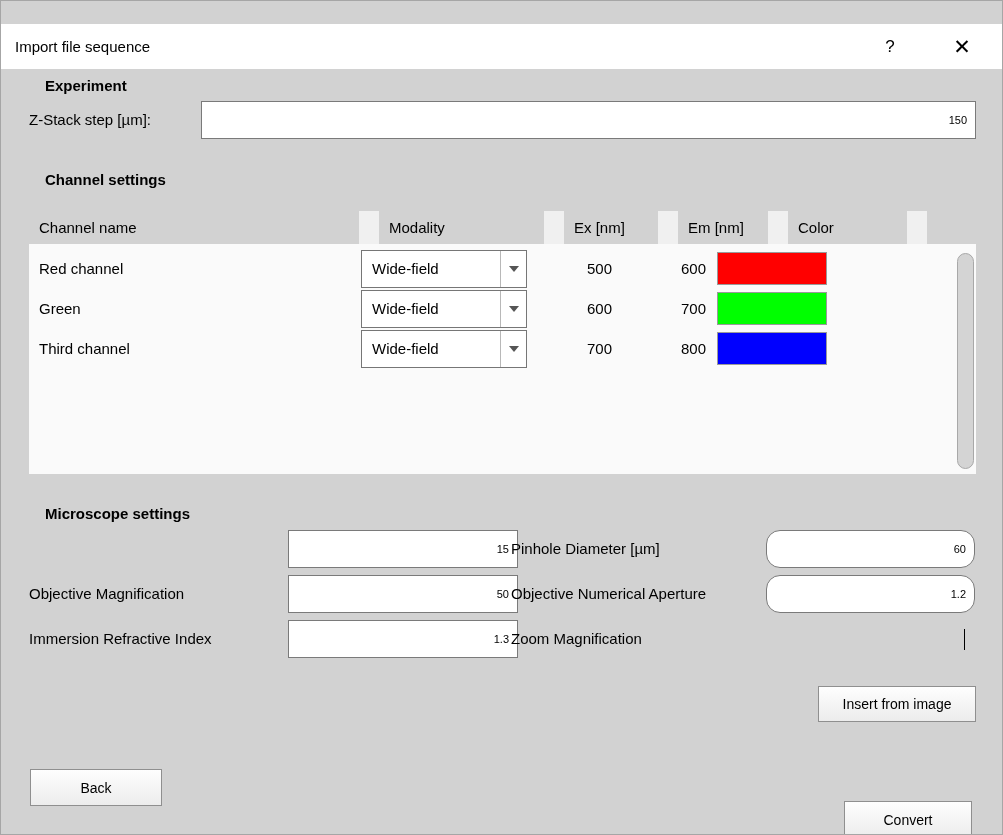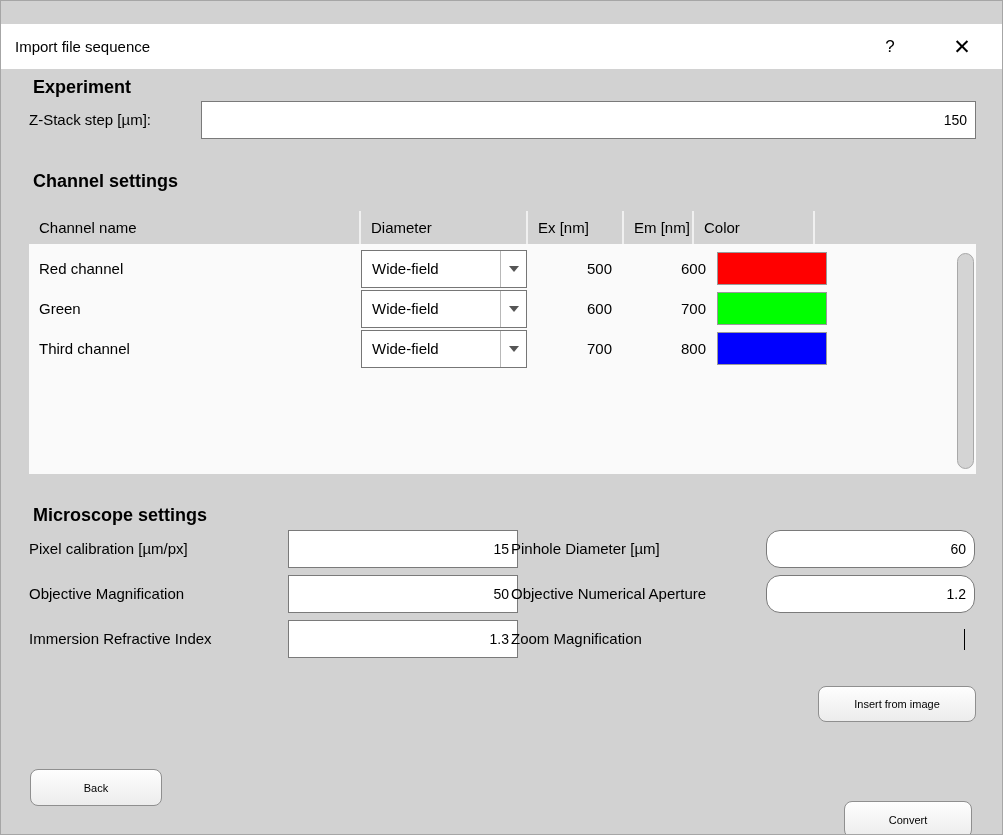--- a/index.html
+++ b/index.html
@@ -32,64 +32,64 @@
     position: absolute; top: 0; height: 45px;
     display: flex; align-items: center; justify-content: center;
     background: transparent; border: none;
     font-family: "Liberation Sans", sans-serif;
     cursor: default;
   }
   .help-btn { left: 872px; width: 34px; font-size: 17px; }
   .close-btn { left: 936px; width: 50px; font-size: 21px; }
   
   .section-heading {
-    position: absolute; left: 32px;
-    font-weight: bold; font-size: 18px; text-align: center;
+    position: absolute; left: 44px;
+    font-weight: bold; font-size: 15px; text-align: center;
   }
   .h-experiment { top: 76px; }
   .h-channels { top: 170px; }
   .h-microscope { top: 504px; }
   
   .field-label { position: absolute; height: 38px; line-height: 38px; }
   .text-input {
     position: absolute; height: 38px;
     background: #ffffff;
     border: 1px solid #7a7a7a;
     font-family: "Liberation Sans", sans-serif;
-    font-size: 14px;
+    font-size: 11px;
     text-align: right;
     padding: 0 8px;
     color: #000;
     outline: none;
   }
   .text-input.focused { border: 1px solid #8ab4d8; }
   .zstack-label { left: 28px; top: 100px; }
   .zstack-input { left: 200px; top: 100px; width: 775px; }
   
   .channel-table {
     position: absolute; left: 28px; top: 210px;
     width: 947px; height: 263px;
     background: #fafafa;
   }
   .table-header {
     position: absolute; left: 0; top: 0;
     width: 100%; height: 33px;
     background: #f0f0f0;
-    display: flex; gap: 2px;
+    display: flex; gap: 20px;
   }
   .header-cell {
     background: #d2d2d2;
     height: 33px; line-height: 33px;
     padding-left: 10px;
     overflow: hidden; white-space: nowrap;
   }
   .hc-name { width: 330px; }
   .hc-modality { width: 165px; }
   .hc-ex { width: 94px; }
-  .hc-em { width: 68px; }
+  .hc-em { width: 90px; }
   .hc-color { width: 119px; }
   .hc-blank { flex: 1; }
   .table-row {
     position: absolute; left: 0; width: 930px; height: 40px;
   }
   .row-0 { top: 38px; } .row-1 { top: 78px; } .row-2 { top: 118px; }
   .cell-name {
     position: absolute; left: 10px; top: 0;
     height: 40px; line-height: 40px;
   }
@@ -147,23 +147,23 @@
   .ms-input-r { left: 765px; width: 209px; border-radius: 14px; }
   .caret {
     position: absolute; top: 628px; left: 963px;
     width: 1px; height: 21px; background: #000;
   }
   
   .push-btn {
     position: absolute;
     background: linear-gradient(#fefefe, #ececec);
     border: 1px solid #8f8f8f;
-    border-radius: 8px;
-    font-family: "Liberation Sans", sans-serif;
-    font-size: 11px;
+    border-radius: 0;
+    font-family: "Liberation Sans", sans-serif;
+    font-size: 14px;
     color: #000;
     display: flex; align-items: center; justify-content: center;
     cursor: default;
   }
   .insert-btn { left: 817px; top: 685px; width: 158px; height: 36px; }
   .back-btn { left: 29px; top: 768px; width: 132px; height: 37px; text-align: right; }
   .convert-btn { left: 843px; top: 800px; width: 128px; height: 37px; }
 </style>
 </head>
 <body>
@@ -182,21 +182,21 @@
 
   <div class="section-heading h-experiment">Experiment</div>
   <div class="field-label zstack-label">Z-Stack step [µm]:</div>
   <input class="text-input zstack-input" type="text" value="150" style="">
 
   <div class="section-heading h-channels">Channel settings</div>
 
   <div class="channel-table">
     <div class="table-header">
       <div class="header-cell hc-name">Channel name</div>
-      <div class="header-cell hc-modality">Diameter</div>
+      <div class="header-cell hc-modality">Modality</div>
       <div class="header-cell hc-ex">Ex [nm]</div>
       <div class="header-cell hc-em">Em [nm]</div>
       <div class="header-cell hc-color">Color</div>
       <div class="header-cell hc-blank"></div>
     </div>
 
     <div class="table-row row-0">
       <div class="cell-name">Red channel</div>
       <div class="combo">
         <span class="combo-text">Wide-field</span>
@@ -235,21 +235,20 @@
       <div class="color-swatch" style="background-color: rgb(0, 0, 255);"></div>
     </div>
 
     <div class="v-scrollbar">
       <div class="scroll-thumb"></div>
     </div>
   </div>
 
   <div class="section-heading h-microscope">Microscope settings</div>
 
-  <div class="field-label ms-label-l ms-row-0">Pixel calibration [µm/px]</div>
   <input class="text-input ms-input-l ms-row-0" type="text" value="15" style="">
 
   <div class="field-label ms-label-l ms-row-1">Objective Magnification</div>
   <input class="text-input ms-input-l ms-row-1" type="text" value="50" style="">
 
   <div class="field-label ms-label-l ms-row-2">Immersion Refractive Index</div>
   <input class="text-input ms-input-l ms-row-2" type="text" value="1.3" style="">
 
   <div class="field-label ms-label-r ms-row-0">Pinhole Diameter [µm]</div>
   <input class="text-input ms-input-r ms-row-0" type="text" value="60" style="">

